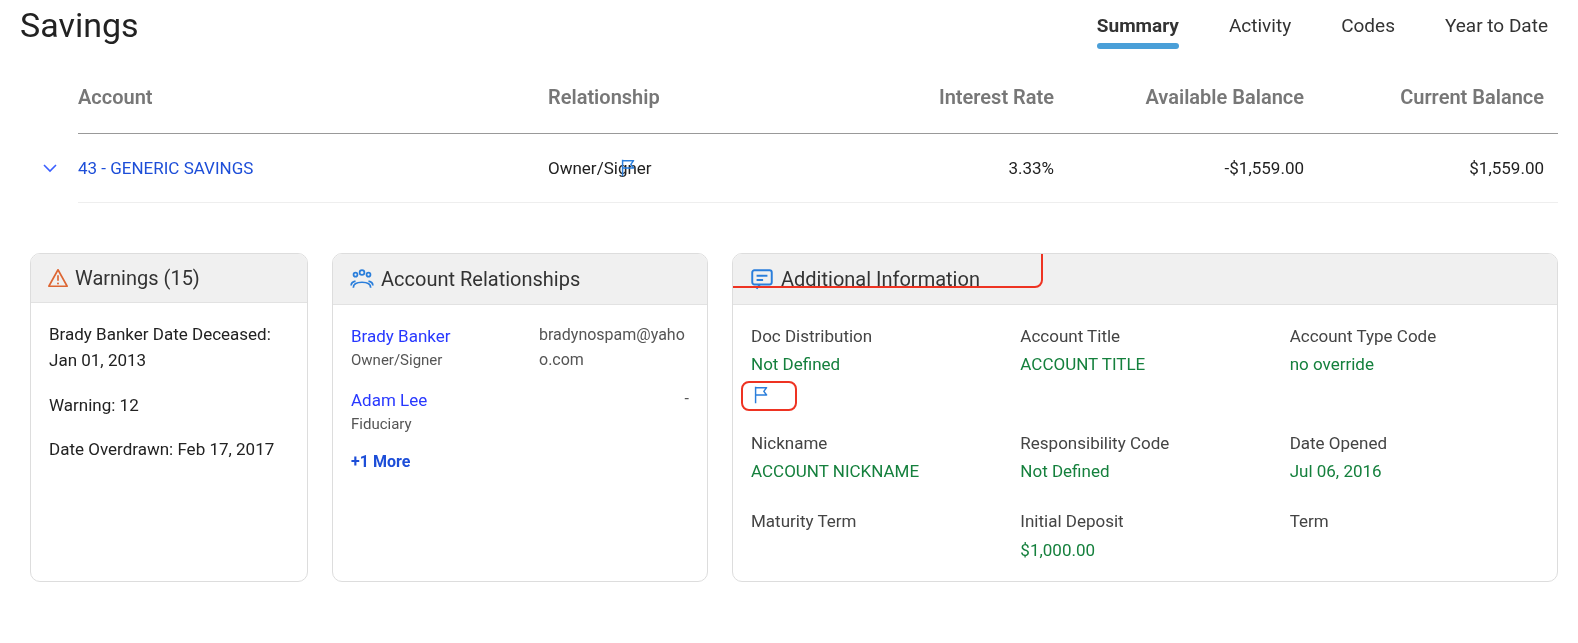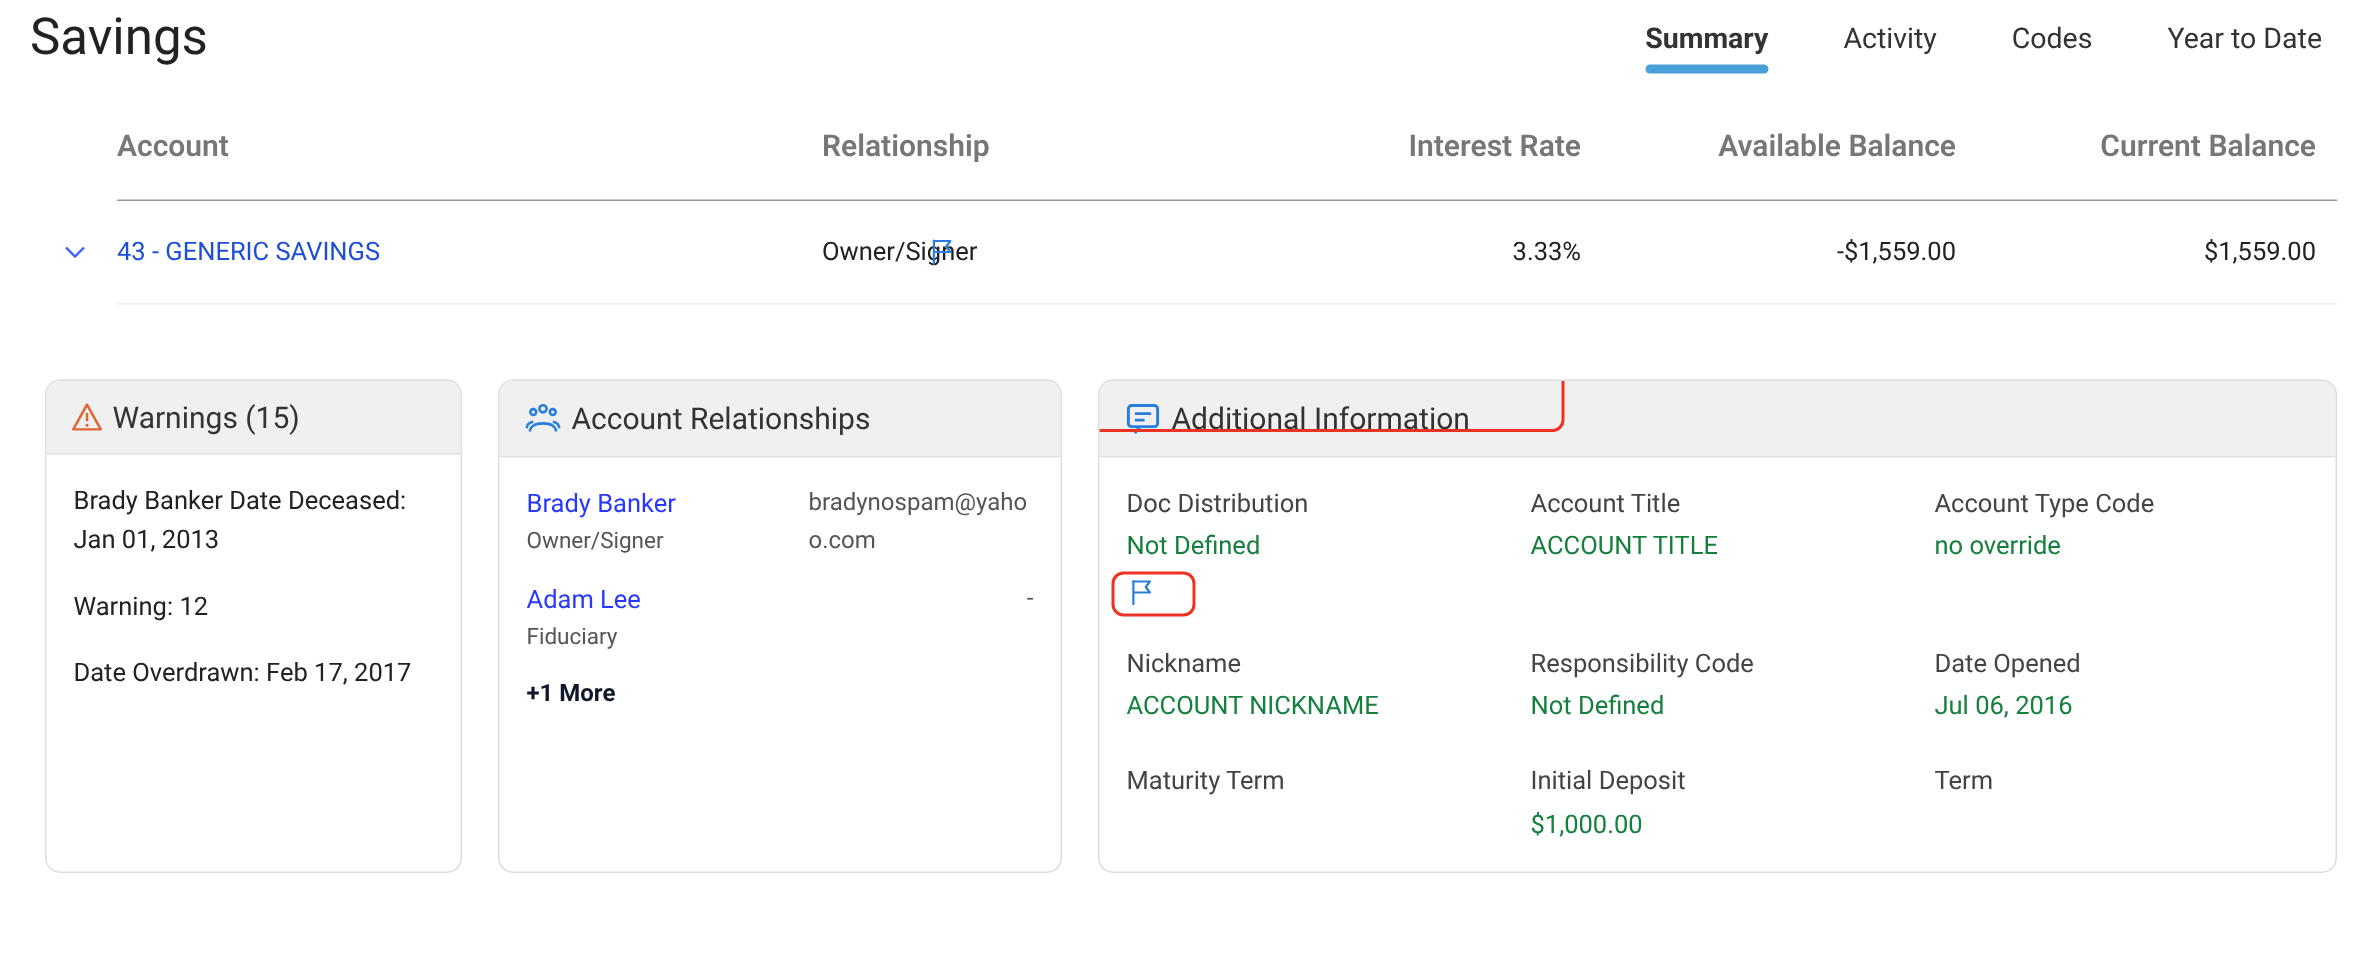--- a/index.html
+++ b/index.html
@@ -106,21 +106,21 @@
   .warnings-panel { width: 278px; }
   .relationships-panel { width: 376px; }
   .addinfo-panel { flex:1; }
 
   .warning-item { margin-bottom: 18px; }
 
   .rel-entry { display:flex; justify-content:space-between; margin-bottom:14px;}
   .rel-name { color:#2838ff; cursor:pointer; font-size:17px;}
   .rel-role { color:#555; font-size:15px; }
   .rel-email { color:#555; font-size:16px; text-align:left; max-width:150px; word-break:break-all;}
-  .rel-more { color:#0f172a; font-weight:700; cursor:pointer; margin-top:8px; font-size:16px;}
+  .rel-more { color:#1d4ed8; font-weight:700; cursor:pointer; margin-top:8px; font-size:16px;}
 
   .addinfo-grid {
     display:grid;
     grid-template-columns: 1fr 1fr 1fr;
     column-gap: 20px;
     row-gap: 24px;
   }
   .ai-label { color:#444; font-size:17px; }
   .ai-value { color:#15803d; font-size:17px; margin-top:2px;}
   .ai-cell { position:relative; }

